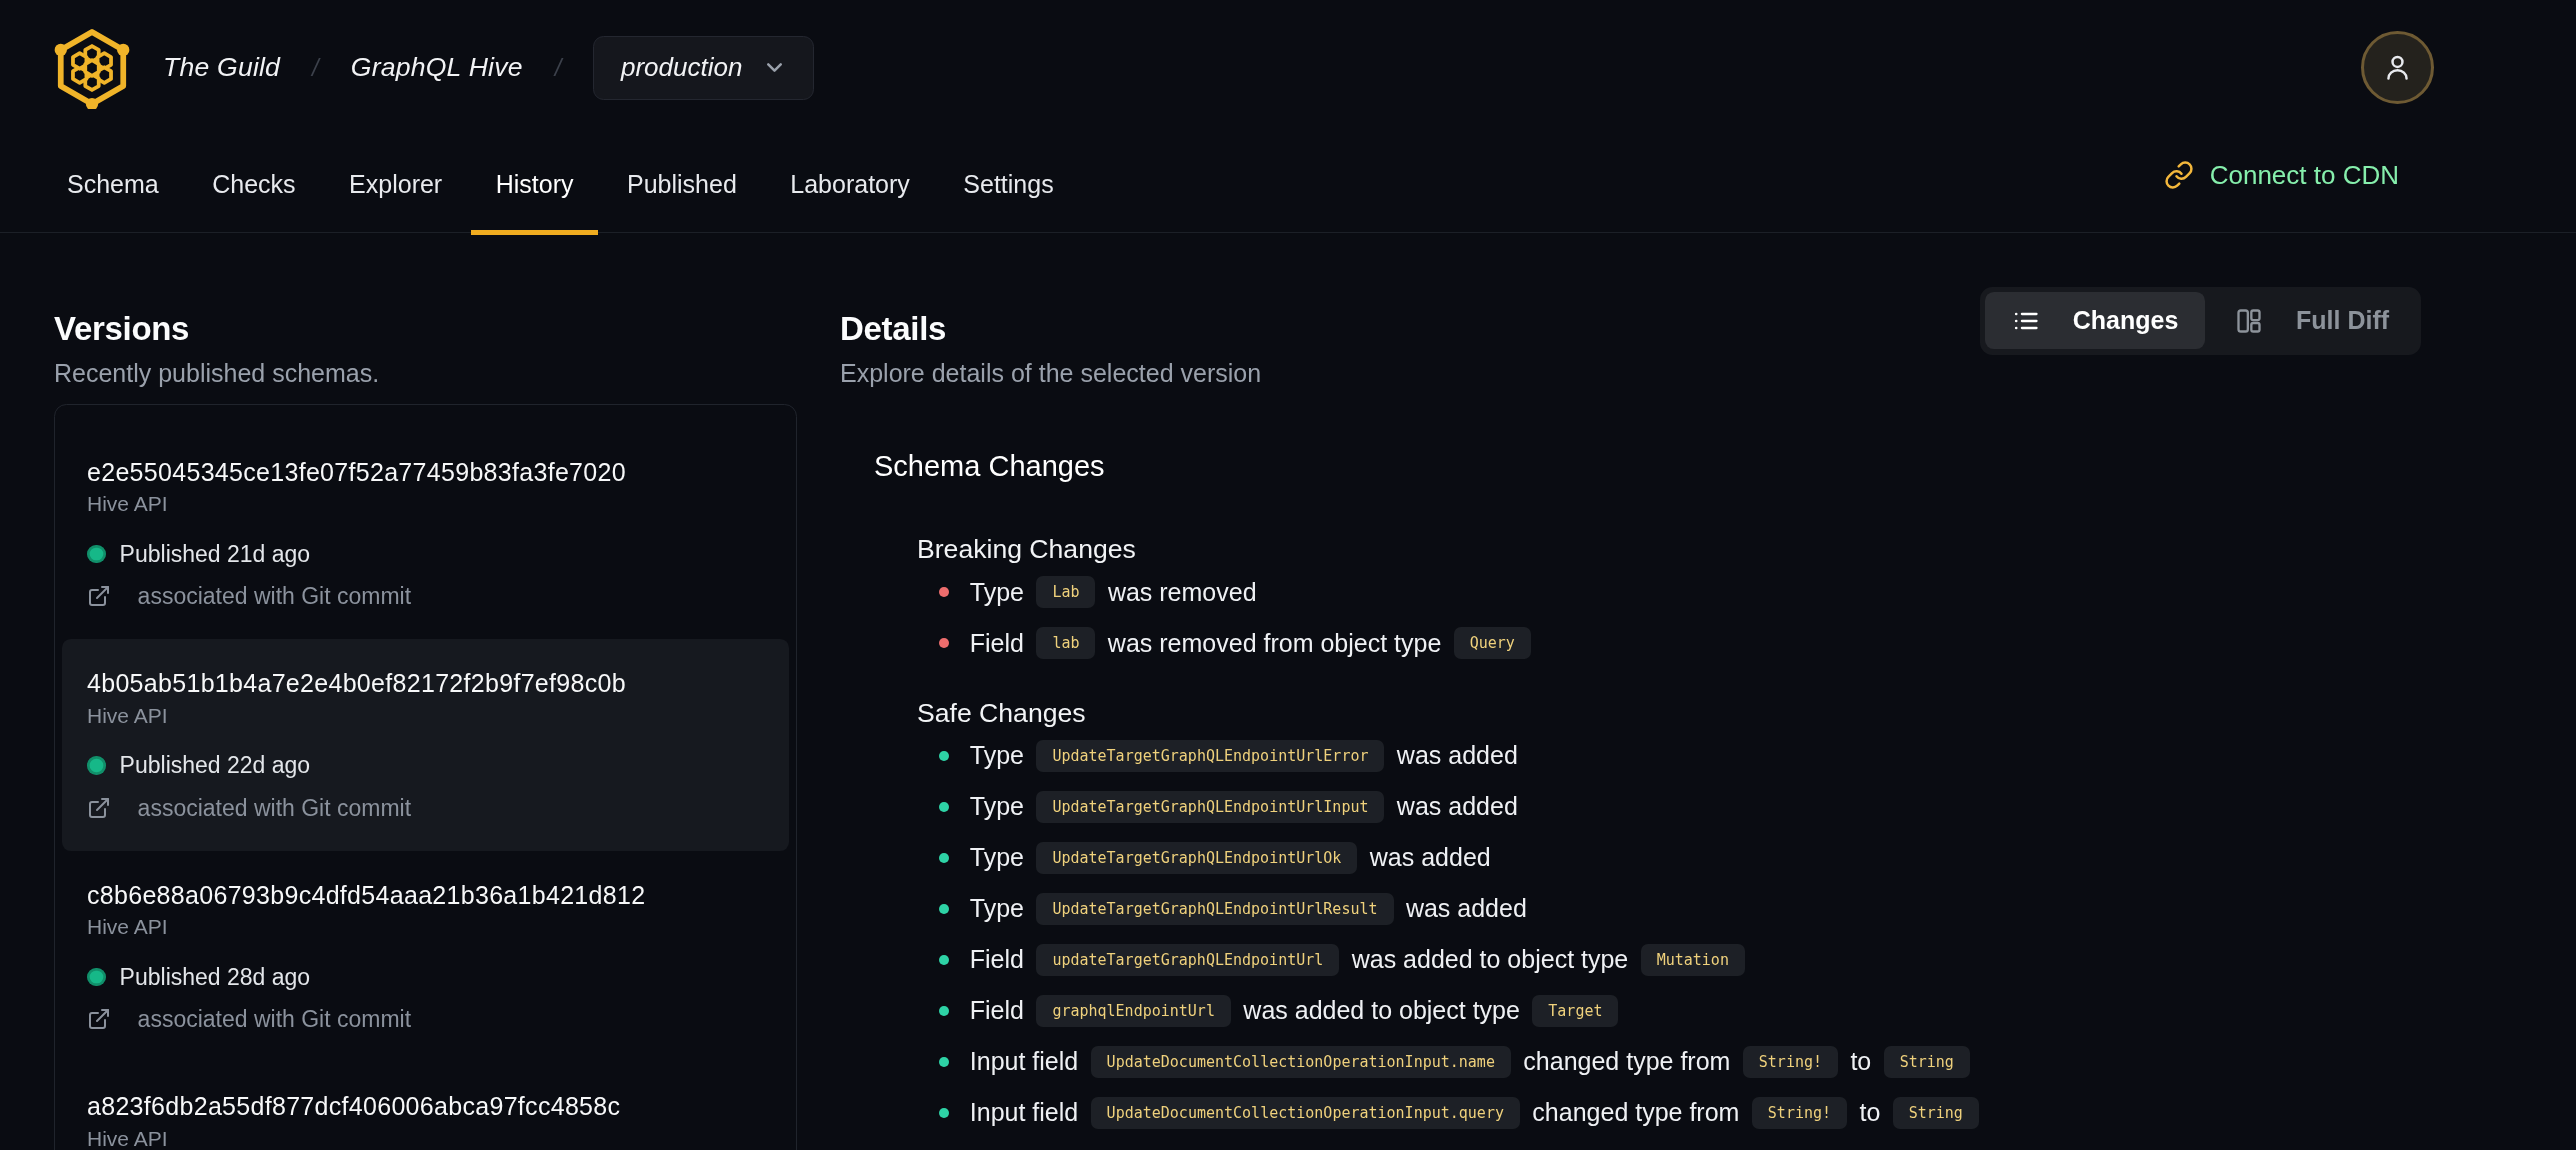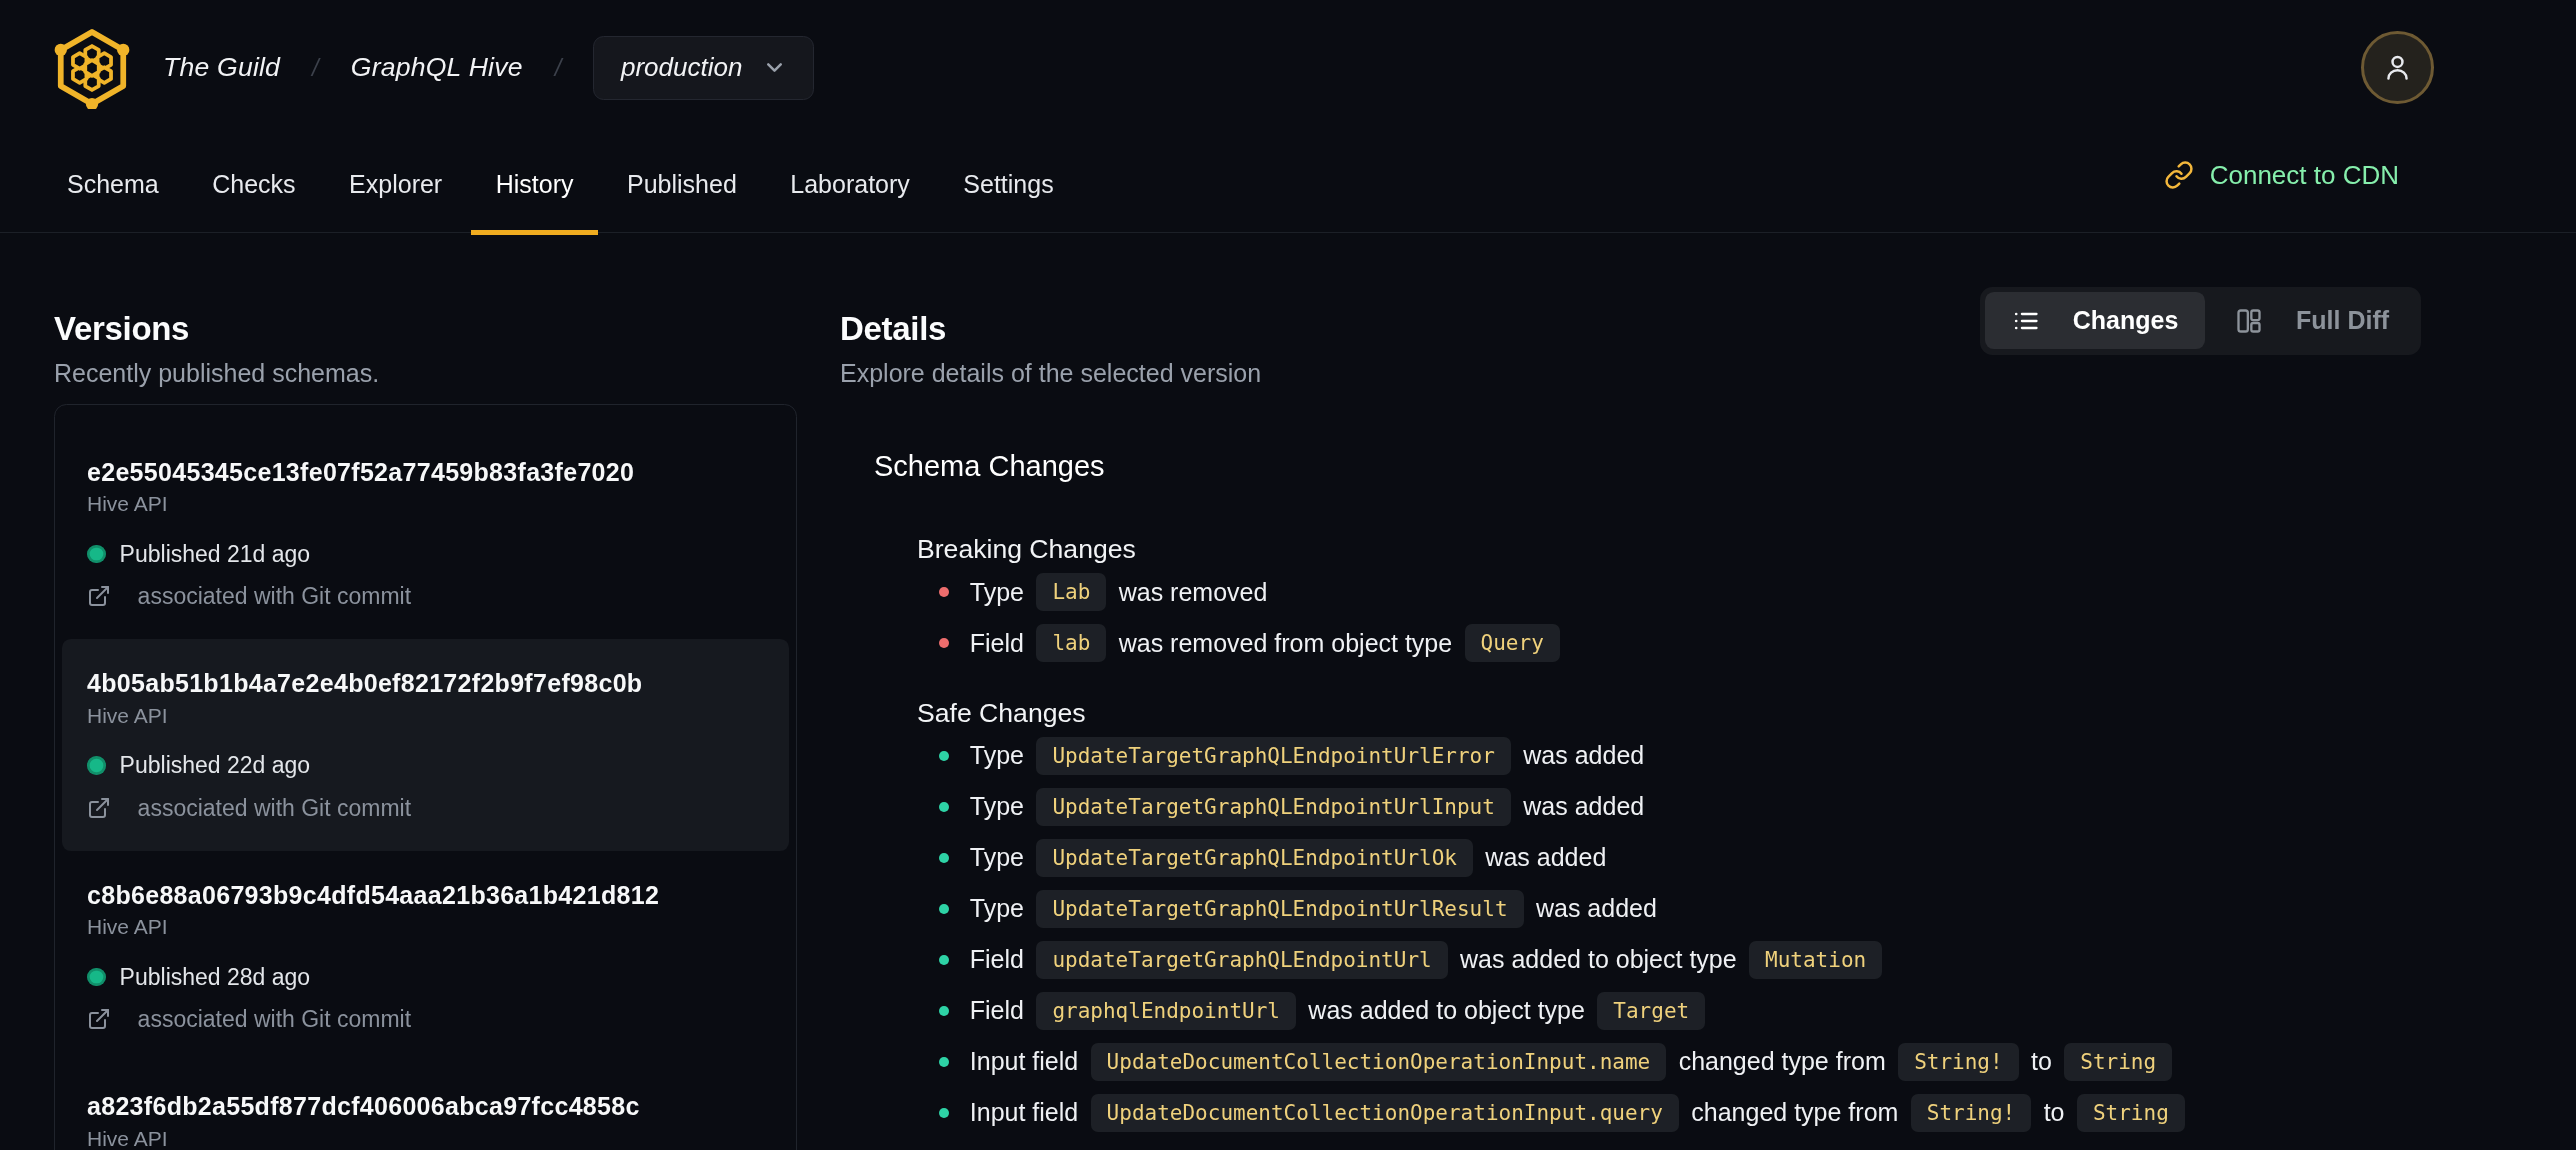--- a/index.html
+++ b/index.html
@@ -65,21 +65,21 @@
   .panel-sub { font-size:25px; color:#9aa1ac; margin-top:8.9px; line-height:32px; }
 
   
   .versions-card {
     margin-top:15px;
     border:1.8px solid #20242c; border-radius:12.4px;
     padding:23px 7px;
   }
   .version-item { padding:28px 25px; border-radius:8.9px; cursor:pointer; }
   .version-item.selected { background:#16191f; }
-  .v-hash { font-size:25px; font-weight:700; color:#f7f8f9; line-height:32px; letter-spacing:0.3px; }
+  .v-hash { font-size:25px; font-weight:400; color:#f7f8f9; line-height:32px; letter-spacing:0.3px; }
   .v-service { font-size:21px; color:#8b929d; line-height:26.6px; margin-top:3.5px; }
   .v-status { display:flex; align-items:center; margin-top:21px; font-size:23px; color:#e3e6ea; line-height:30px; }
   .v-dot { width:18.6px; height:18.6px; border-radius:50%; background:#16b888; box-shadow:inset 0 0 0 2.7px rgba(0,0,0,.22); margin-right:14px; flex:none; }
   .v-git { display:flex; align-items:center; margin-top:12.4px; font-size:23px; color:#8b929d; line-height:30px; }
   .v-git svg { margin-right:13.3px; flex:none; }
 
   
   .details-header { display:flex; justify-content:space-between; align-items:flex-start; }
   .view-toggle {
     margin-top:-22px;
@@ -98,21 +98,21 @@
   .schema-title { font-size:29px; font-weight:400; color:#ffffff; margin:59px 0 0 34px; line-height:36px; }
   .group-title { font-size:26.6px; font-weight:500; color:#f2f4f6; margin:49px 0 0 77px; line-height:32px; }
   .group-title.safe { margin-top:28px; }
   .change-list { list-style:none; margin:1.8px 0 0 99px; }
   .change-item { display:flex; align-items:center; height:51px; font-size:25px; color:#eff1f4; white-space:nowrap; }
   .bullet { width:9.8px; height:9.8px; border-radius:50%; margin-right:21px; flex:none; }
   .bullet.breaking { background:#ed6d6d; }
   .bullet.safe { background:#2ed3a6; }
   .chip {
     font-family:"DejaVu Sans Mono", monospace;
-    font-size:21px; color:#efd17c;
+    font-size:15px; color:#efd17c;
     background:#1d2026; border-radius:7px;
     padding:7px 16px; margin:0 12.4px;
   }
   .ctext { color:#eff1f4; }
   svg { display:block; }
 </style>
 </head>
 <body>
 
 <div class="header">

